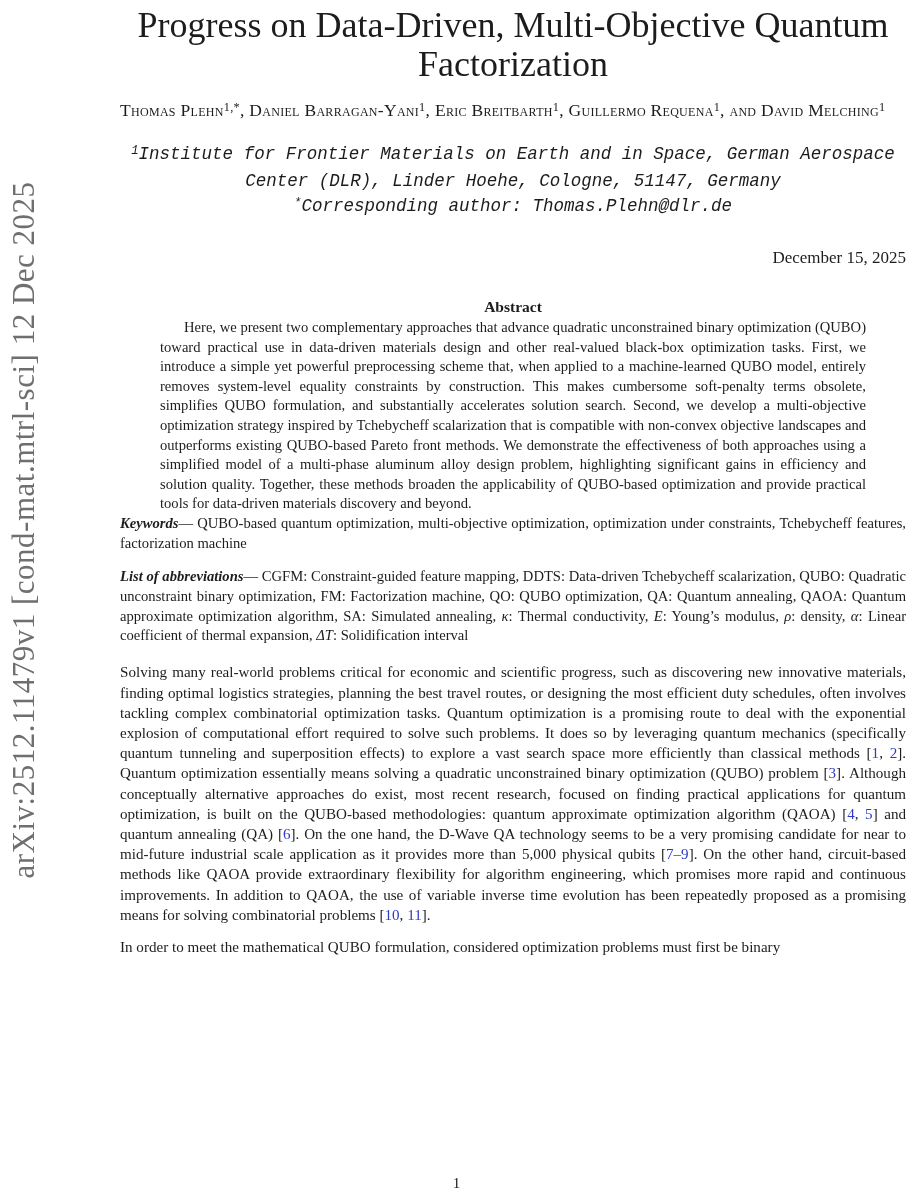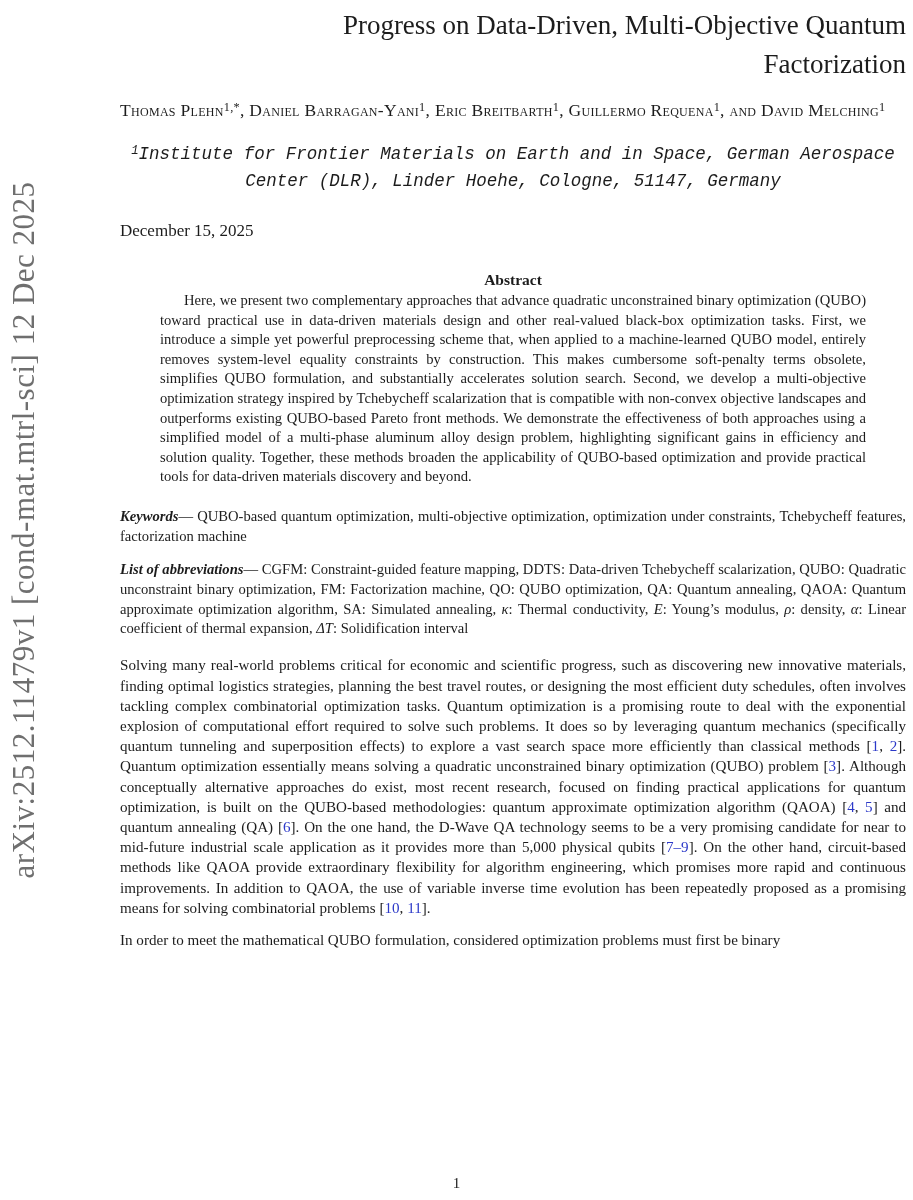--- a/index.html
+++ b/index.html
@@ -18,32 +18,32 @@
     position:absolute;
     width:820px;height:44px;
     left:-382px;top:508px;
     transform:rotate(-90deg);
     font-size:31px;
     color:#6f6f6f;
     text-align:center;
     white-space:nowrap;
     letter-spacing:0.5px;
   }
-  .title{margin-top:6px;text-align:right;font-size:27px;line-height:39px;}
+  .title{margin-top:6px;text-align:center;font-size:36px;line-height:39px;}
   .authors{margin-top:14px;text-align:left;font-size:17.5px;line-height:25px;font-variant:small-caps;letter-spacing:0.3px;}
   .affiliation{margin-top:17px;text-align:center;font-style:italic;font-size:17.5px;line-height:25px;font-family:Liberation Mono, monospace;}
-  .date{margin-top:27px;text-align:left;font-size:17px;}
+  .date{margin-top:27px;text-align:right;font-size:17px;}
   .abstract-heading{margin-top:30px;text-align:center;font-weight:bold;font-size:15.5px;}
   .abstract-body{
     margin:2px auto 0 auto;
     width:706px;
     font-size:14.6px;line-height:19.6px;
     text-align:justify;text-indent:24px;
   }
-  .meta-par{margin-top:20px;font-size:14.6px;line-height:19.9px;text-align:justify;}
+  .meta-par{font-size:14.6px;line-height:19.9px;text-align:justify;}
   .meta-par.abbrev{margin-top:13px;}
   .section-heading{margin-top:21px;font-size:23px;font-weight:bold;line-height:30px;}
   .section-heading .sec-num{display:inline-block;margin-right:27px;}
   .body-par{margin-top:16px;font-size:15.1px;line-height:20.2px;text-align:justify;}
   .body-par.p2{margin-top:12px;}
   .page-number{position:absolute;top:1175px;left:0;width:100%;text-align:center;font-size:15px;}
   
   .seg-sup{vertical-align:baseline;position:relative;top:-0.45em;font-size:70%;font-variant:normal;}
   .seg-cite{color:#2b38c8;}
   .seg-bi{font-weight:bold;font-style:italic;}
@@ -60,20 +60,21 @@
 
     <div class="title">
       <div>Progress on Data-Driven, Multi-Objective Quantum</div>
       <div>Factorization</div>
     </div>
 
     <div class="authors"><span>Thomas Plehn</span><span class="seg-sup">1,*</span><span>, Daniel Barragan-Yani</span><span class="seg-sup">1</span><span>, Eric Breitbarth</span><span class="seg-sup">1</span><span>, Guillermo Requena</span><span class="seg-sup">1</span><span>, and David Melching</span><span class="seg-sup">1</span></div>
 
     <div class="affiliation">
       <div><span class="seg-sup">1</span><span>Institute for Frontier Materials on Earth and in Space, German Aerospace Center (DLR), Linder Hoehe, Cologne, 51147, Germany</span></div>
+      <div><span class="seg-sup">*</span><span>Corresponding author: Thomas.Plehn@dlr.de</span></div>
     </div>
 
     <div class="date">December 15, 2025</div>
 
     <div class="abstract-heading">Abstract</div>
     <div class="abstract-body">Here, we present two complementary approaches that advance quadratic unconstrained binary optimization (QUBO) toward practical use in data-driven materials design and other real-valued black-box optimization tasks. First, we introduce a simple yet powerful preprocessing scheme that, when applied to a machine-learned QUBO model, entirely removes system-level equality constraints by construction. This makes cumbersome soft-penalty terms obsolete, simplifies QUBO formulation, and substantially accelerates solution search. Second, we develop a multi-objective optimization strategy inspired by Tchebycheff scalarization that is compatible with non-convex objective landscapes and outperforms existing QUBO-based Pareto front methods. We demonstrate the effectiveness of both approaches using a simplified model of a multi-phase aluminum alloy design problem, highlighting significant gains in efficiency and solution quality. Together, these methods broaden the applicability of QUBO-based optimization and provide practical tools for data-driven materials discovery and beyond.</div>
 
     <div class="meta-par"><span class="seg-bi">Keywords</span><span>— QUBO-based quantum optimization, multi-objective optimization, optimization under constraints, Tchebycheff features, factorization machine</span></div>
 
     <div class="meta-par abbrev"><span class="seg-bi">List of abbreviations</span><span>— CGFM: Constraint-guided feature mapping, DDTS: Data-driven Tchebycheff scalarization, QUBO: Quadratic unconstraint binary optimization, FM: Factorization machine, QO: QUBO optimization, QA: Quantum annealing, QAOA: Quantum approximate optimization algorithm, SA: Simulated annealing, </span><span class="seg-math">κ</span><span>: Thermal conductivity, </span><span class="seg-math">E</span><span>: Young’s modulus, </span><span class="seg-math">ρ</span><span>: density, </span><span class="seg-math">α</span><span>: Linear coefficient of thermal expansion, </span><span class="seg-math">ΔT</span><span>: Solidification interval</span></div>

